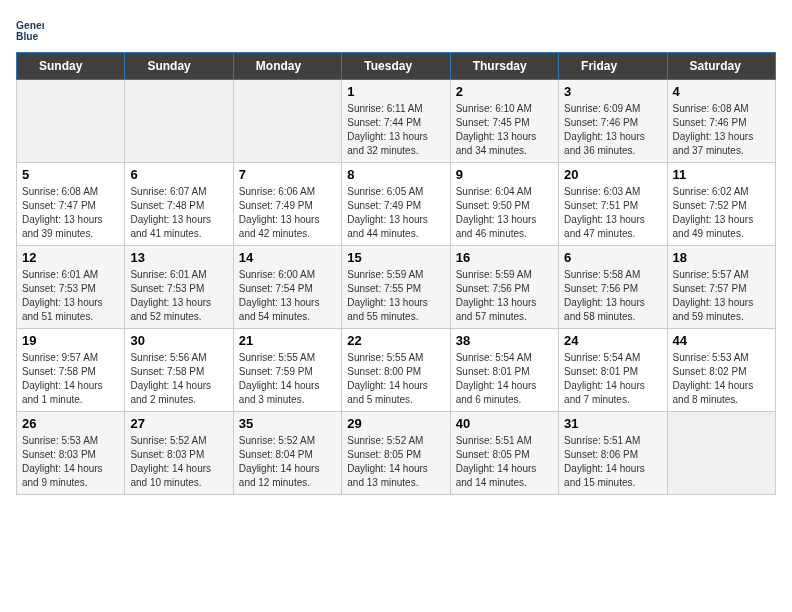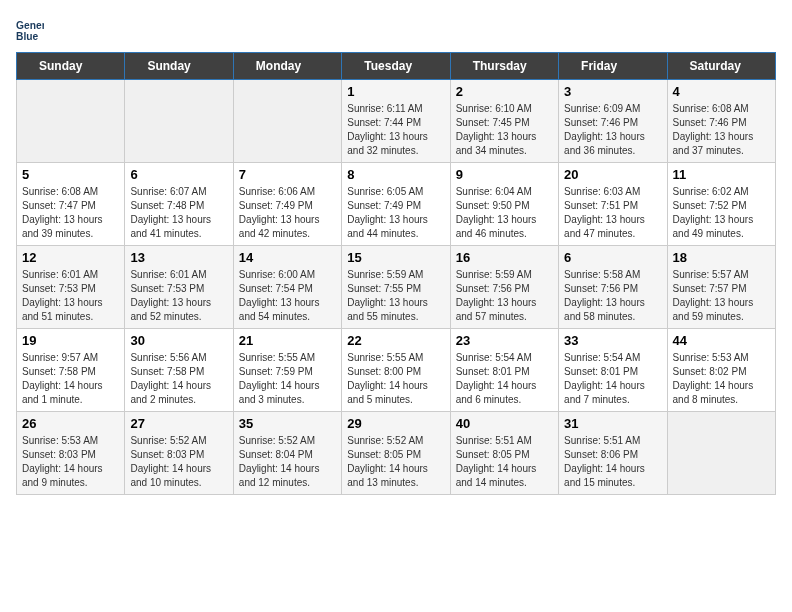--- a/index.html
+++ b/index.html
@@ -250,27 +250,27 @@
 Sunset: 7:59 PM
 Daylight: 14 hours and 3 minutes.</div>
         </td>
         <td>
           <div class="day-num">22</div>
           <div class="cell-info">Sunrise: 5:55 AM
 Sunset: 8:00 PM
 Daylight: 14 hours and 5 minutes.</div>
         </td>
         <td>
-          <div class="day-num">23</div>
+          <div class="day-num">38</div>
           <div class="cell-info">Sunrise: 5:54 AM
 Sunset: 8:01 PM
 Daylight: 14 hours and 6 minutes.</div>
         </td>
         <td>
-          <div class="day-num">33</div>
+          <div class="day-num">24</div>
           <div class="cell-info">Sunrise: 5:54 AM
 Sunset: 8:01 PM
 Daylight: 14 hours and 7 minutes.</div>
         </td>
         <td>
           <div class="day-num">44</div>
           <div class="cell-info">Sunrise: 5:53 AM
 Sunset: 8:02 PM
 Daylight: 14 hours and 8 minutes.</div>
         </td>

